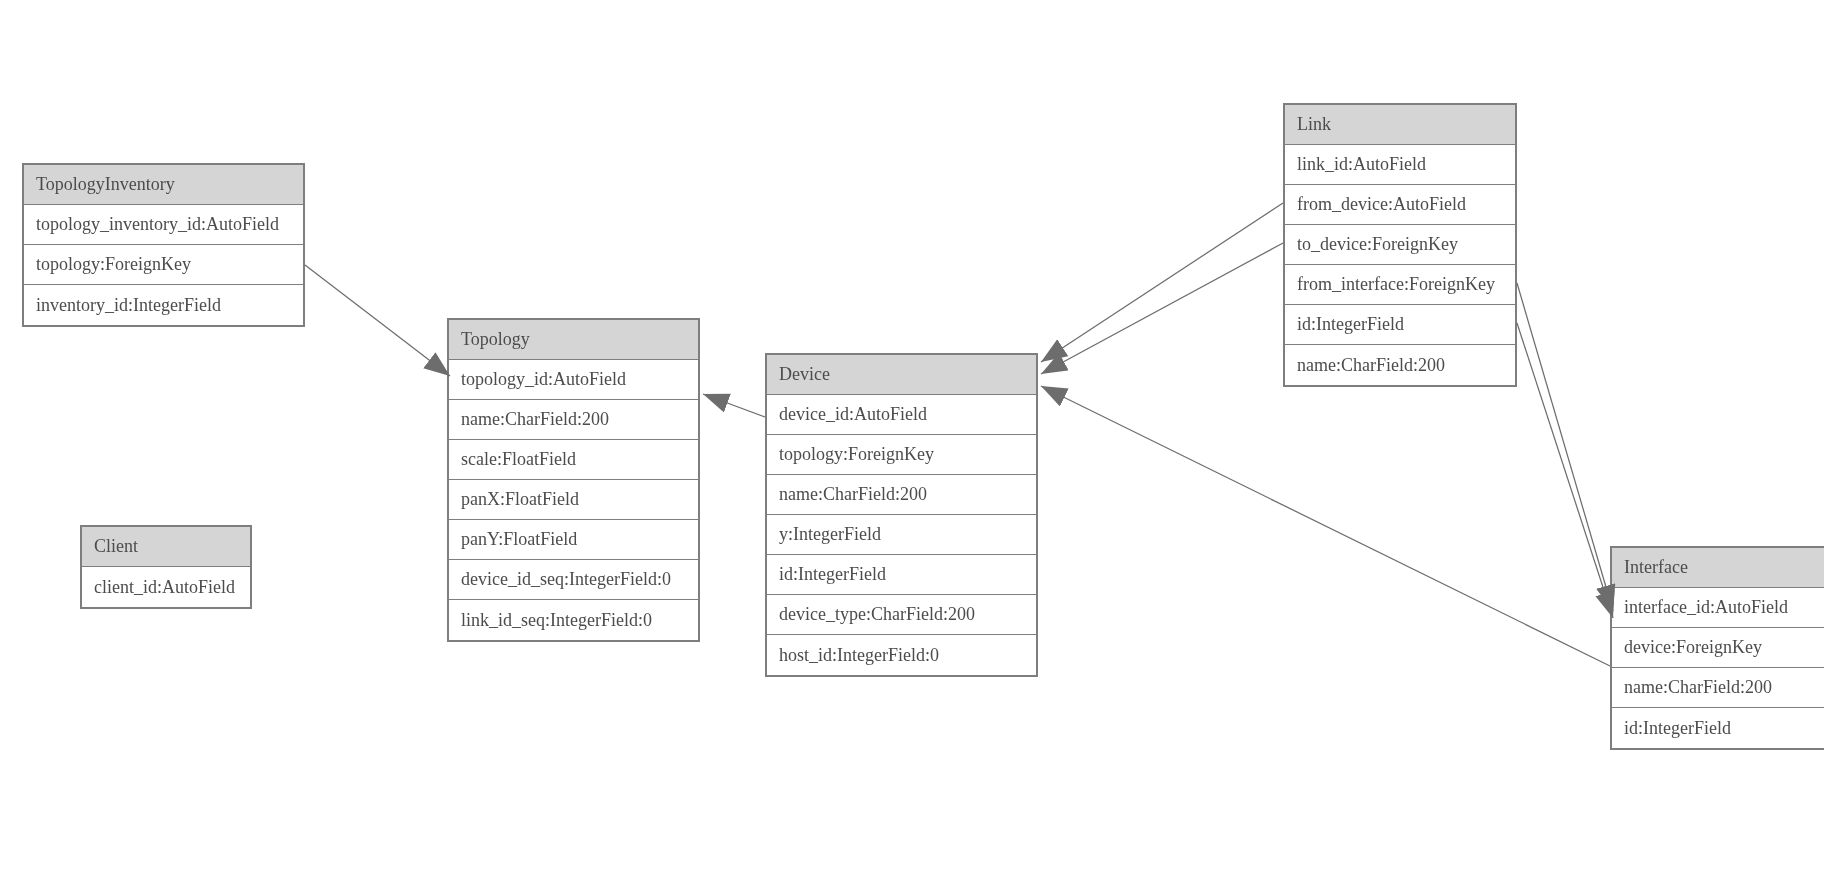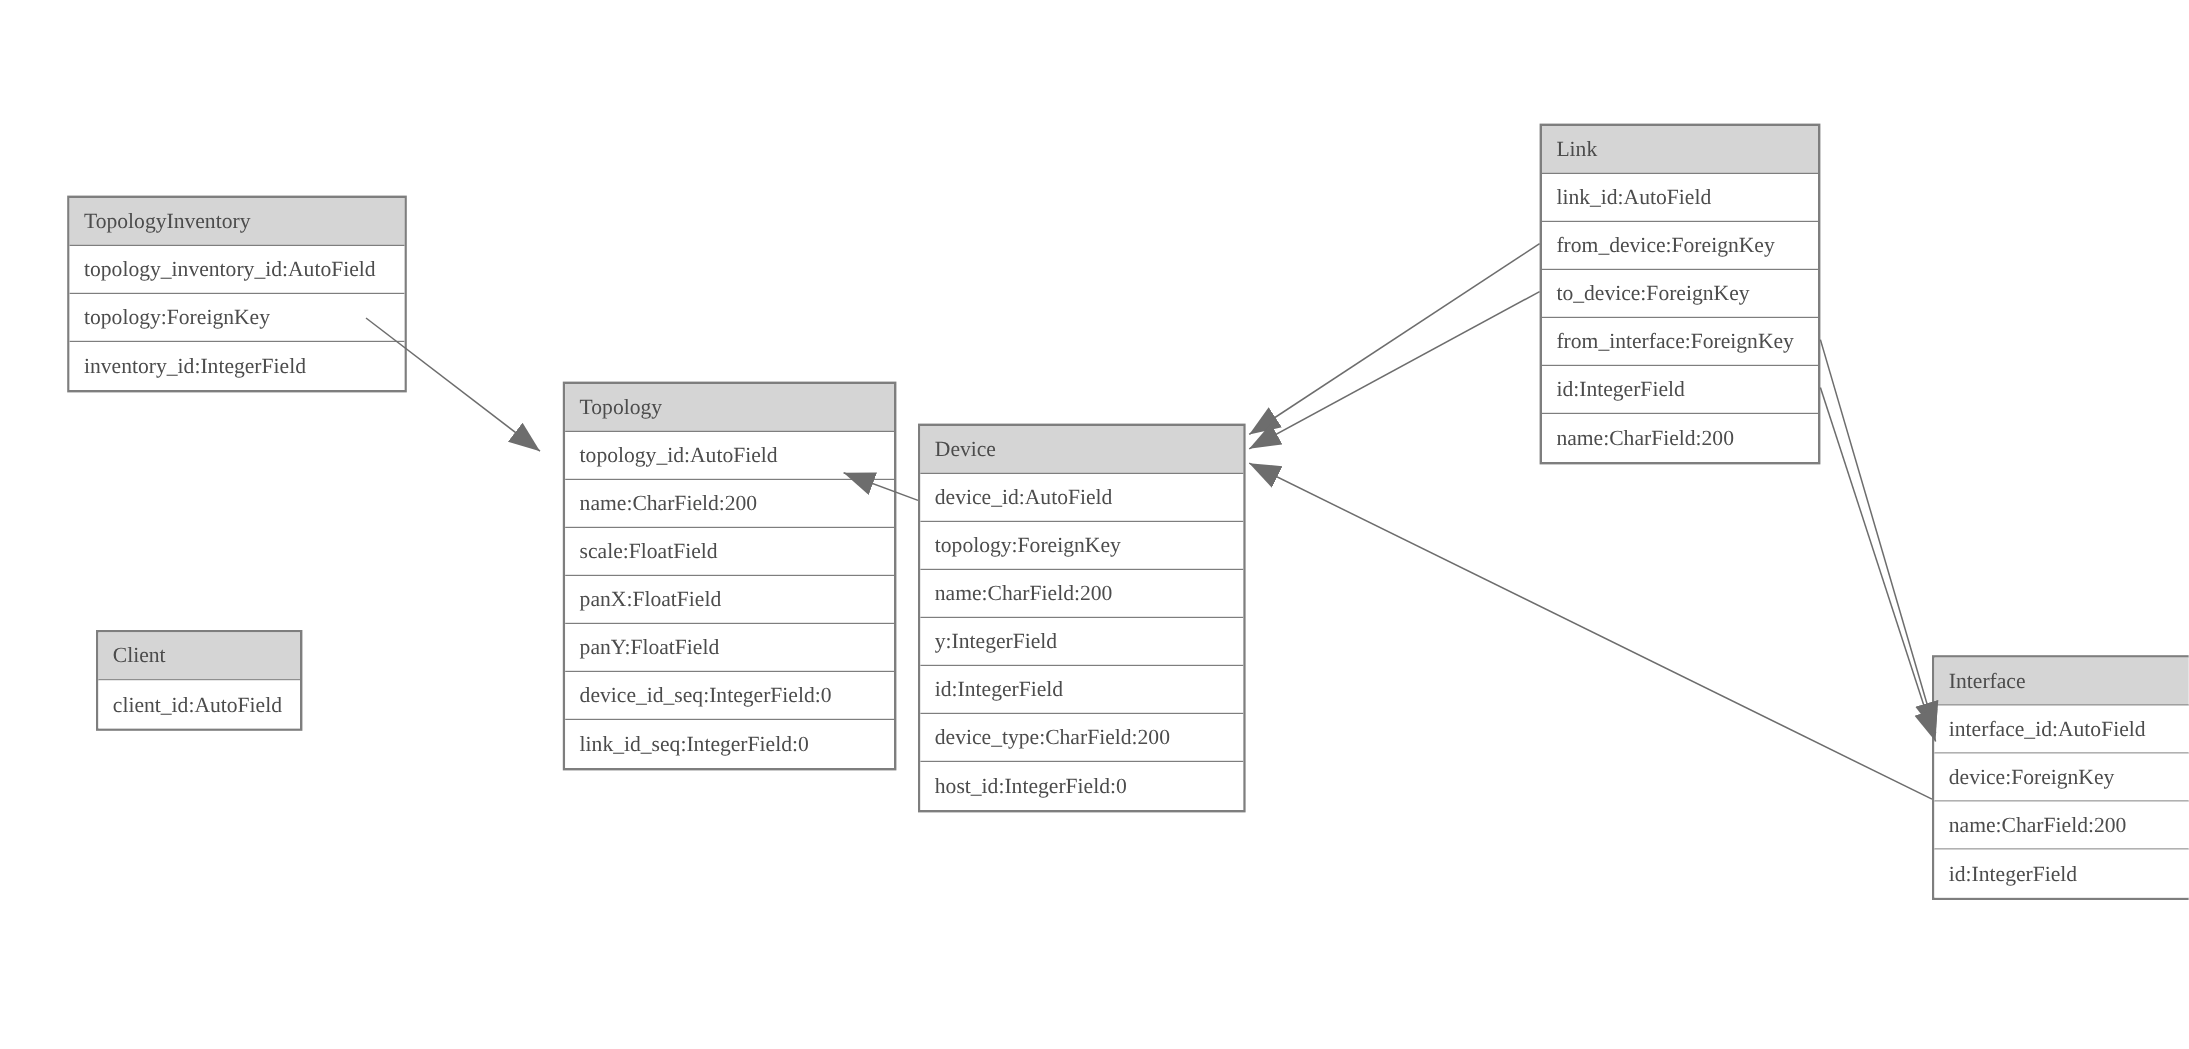--- a/index.html
+++ b/index.html
@@ -52,27 +52,27 @@
     overflow: hidden;
   }
   .entity-row:last-child { border-bottom: none; }
   .edge-line { fill: none; }
 </style>
 </head>
 <body>
 
 <div class="canvas">
   <div id="tables-layer">
-      <div class="entity" style="left: 22px; top: 163px; width: 283px; margin-left: 34px;">
+      <div class="entity" style="left: 22px; top: 163px; width: 283px;">
         <div class="entity-header">TopologyInventory</div>
         <div class="entity-row">topology_inventory_id:AutoField</div>
         <div class="entity-row">topology:ForeignKey</div>
         <div class="entity-row">inventory_id:IntegerField</div>
       </div>
-      <div class="entity" style="left: 469px; top: 318px; width: 278px;">
+      <div class="entity" style="left: 447px; top: 318px; width: 253px;">
         <div class="entity-header">Topology</div>
         <div class="entity-row">topology_id:AutoField</div>
         <div class="entity-row">name:CharField:200</div>
         <div class="entity-row">scale:FloatField</div>
         <div class="entity-row">panX:FloatField</div>
         <div class="entity-row">panY:FloatField</div>
         <div class="entity-row">device_id_seq:IntegerField:0</div>
         <div class="entity-row">link_id_seq:IntegerField:0</div>
       </div>
       <div class="entity" style="left: 80px; top: 525px; width: 172px;">
@@ -85,21 +85,21 @@
         <div class="entity-row">topology:ForeignKey</div>
         <div class="entity-row">name:CharField:200</div>
         <div class="entity-row">y:IntegerField</div>
         <div class="entity-row">id:IntegerField</div>
         <div class="entity-row">device_type:CharField:200</div>
         <div class="entity-row">host_id:IntegerField:0</div>
       </div>
       <div class="entity" style="left: 1283px; top: 103px; width: 234px;">
         <div class="entity-header">Link</div>
         <div class="entity-row">link_id:AutoField</div>
-        <div class="entity-row">from_device:ForeignKey</div>
+        <div class="entity-row">from_device:AutoField</div>
         <div class="entity-row">to_device:ForeignKey</div>
         <div class="entity-row">from_interface:ForeignKey</div>
         <div class="entity-row">id:IntegerField</div>
         <div class="entity-row">name:CharField:200</div>
       </div>
       <div class="entity" style="left: 1610px; top: 546px; width: 233px;">
         <div class="entity-header">Interface</div>
         <div class="entity-row">interface_id:AutoField</div>
         <div class="entity-row">device:ForeignKey</div>
         <div class="entity-row">name:CharField:200</div>

